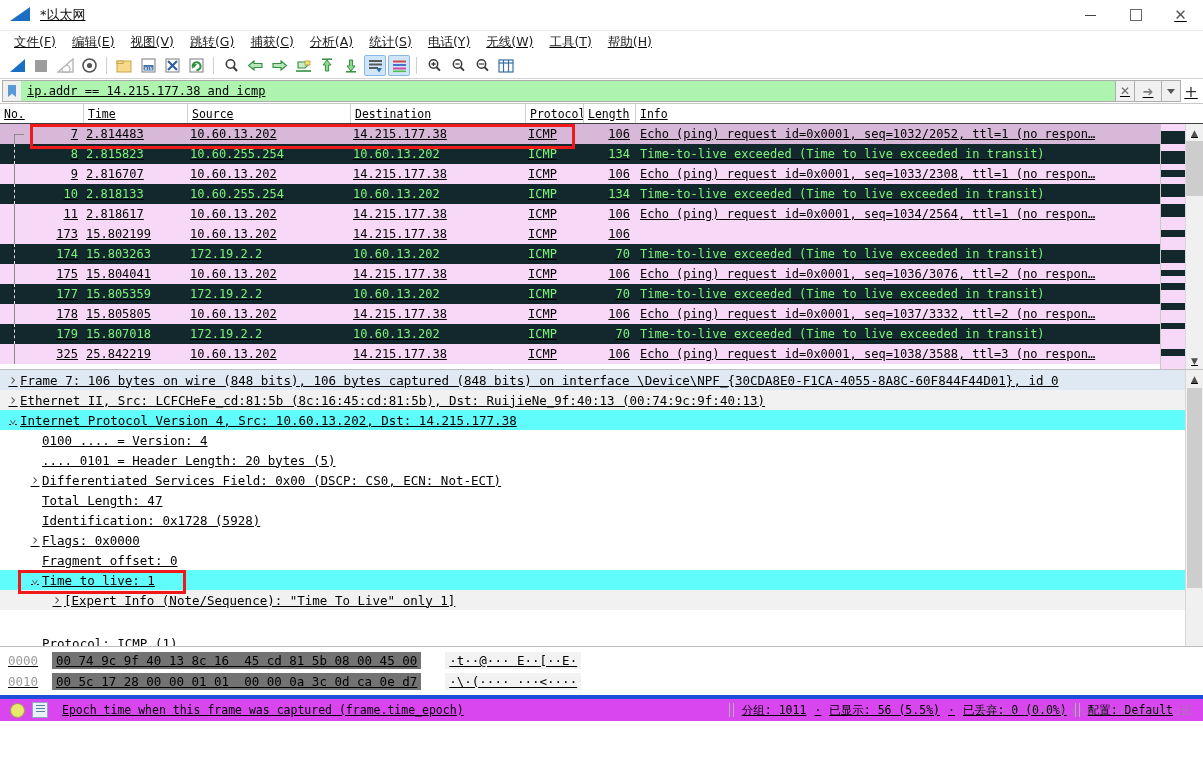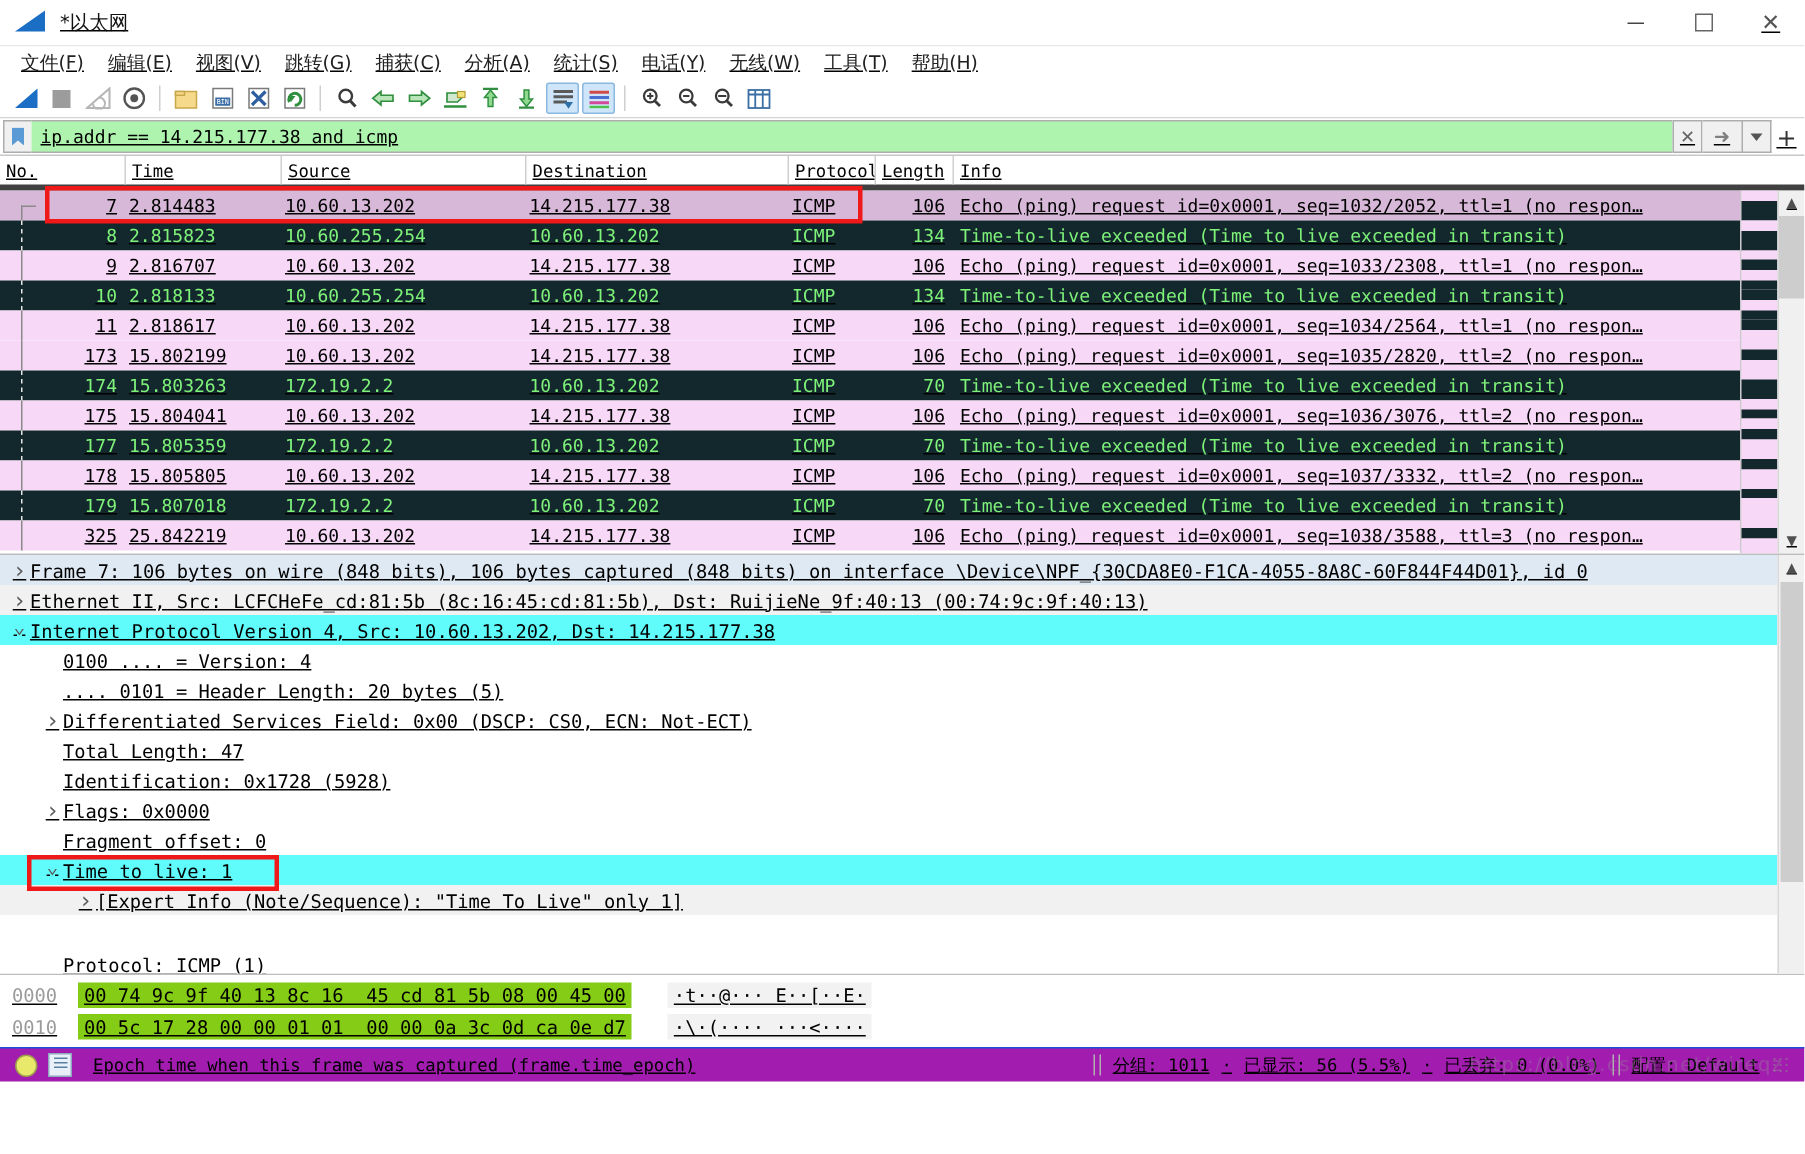--- a/index.html
+++ b/index.html
@@ -42,21 +42,21 @@
   .f-clear{width:18px;}
   .f-apply{width:26px;border-left:none;}
   .f-drop{width:18px;border-left:none;}
   .f-plus{width:20px;display:flex;align-items:center;justify-content:center;color:#333;font-size:16px;}
   .x-glyph{font-size:12px;color:#666;font-family:"DejaVu Sans",sans-serif;}
   .arrow-glyph{color:#808080;font-size:13px;}
   .caret{width:0;height:0;border-left:4px solid transparent;border-right:4px solid transparent;border-top:5px solid #555;}
 
   
   .packetlist{height:265px;min-height:265px;display:flex;flex-direction:column;background:#fff;position:relative;}
-  .plist-head{height:19px;min-height:19px;display:flex;align-items:center;background:#fff;border-bottom:4px solid #404040;
+  .plist-head{height:19px;min-height:19px;display:flex;align-items:center;background:#fff;border-bottom:1px solid #404040;
     font-family:"DejaVu Sans Mono","Liberation Mono",monospace;font-size:11.5px;color:#000;}
   .ph{border-right:1px solid #cfcfcf;height:19px;display:flex;align-items:center;padding-left:4px;box-sizing:border-box;overflow:hidden;white-space:nowrap;}
   .plist-body{flex:1;display:flex;overflow:hidden;}
   .plist-rows{flex:1;display:flex;flex-direction:column;font-family:"DejaVu Sans Mono","Liberation Mono",monospace;font-size:12px;}
   .prow{height:20px;min-height:20px;display:flex;align-items:center;white-space:nowrap;box-sizing:border-box;}
   .prow.echo{background:#f7d9f7;color:#000;}
   .prow.ttl{background:#13282d;color:#7ef279;}
   .prow.sel{background:#d8b8d8;}
   .c-gut{width:26px;height:20px;position:relative;flex:0 0 26px;}
   .c-no{width:58px;text-align:right;padding-right:6px;box-sizing:border-box;flex:0 0 58px;}
@@ -86,25 +86,25 @@
   .dtw{width:14px;flex:0 0 14px;display:flex;align-items:center;justify-content:center;color:#5a5a5a;font-size:11px;}
   .dtext{white-space:nowrap;}
   .dscroll{width:17px;flex:0 0 17px;background:#f0f0f0;border-left:1px solid #d8d8d8;display:flex;flex-direction:column;align-items:center;}
   .ds-thumb{width:15px;background:#cdcdcd;margin-top:1px;}
 
   
   .hexpane{height:48px;min-height:48px;background:#fff;border-top:1px solid #bdbdbd;display:flex;flex-direction:column;justify-content:center;
     font-family:"DejaVu Sans Mono","Liberation Mono",monospace;font-size:12.5px;}
   .hexrow{height:21px;display:flex;align-items:center;}
   .hx-off{width:52px;flex:0 0 52px;padding-left:8px;box-sizing:border-box;color:#9a9a9a;}
-  .hx-bytes{background:#84cc16;padding:1px 4px;white-space:pre;}
+  .hx-bytes{background:#737373;padding:1px 4px;white-space:pre;}
   .hx-ascii{background:#f2f2f2;padding:1px 4px;margin-left:24px;white-space:pre;}
 
   
-  .statusbar{height:22px;min-height:22px;display:flex;align-items:center;background:#a21caf;border-top:1px solid #1d4ed8;
+  .statusbar{height:22px;min-height:22px;display:flex;align-items:center;background:#d946ef;border-top:4px solid #1d4ed8;
     font-family:"DejaVu Sans Mono","Liberation Mono",monospace;font-size:11.5px;color:#000;}
   .sb-icon{margin-left:10px;display:flex;align-items:center;}
   .bulb{width:13px;height:13px;border-radius:50%;background:#e8e86b;border:1px solid #9c9c4b;}
   .notepad{width:14px;height:14px;background:#e8f0fa;border:1px solid #8fa8bf;margin-left:7px;position:relative;}
   .notepad:after{content:"";position:absolute;left:3px;top:2px;width:9px;height:1px;box-shadow:0 3px 0 #5b7f9e,0 6px 0 #5b7f9e;background:#5b7f9e;}
   .sb-text{margin-left:14px;}
   .sb-right{margin-left:auto;display:flex;align-items:center;padding-right:10px;}
   .sb-sep2{width:3px;height:14px;border-left:1px solid #b0b0b0;border-right:1px solid #b0b0b0;margin:0 8px;}
   .grip{width:12px;height:12px;margin-left:8px;opacity:.55;
     background-image:radial-gradient(#8a8a8a 1px,transparent 1px);background-size:4px 4px;}
@@ -374,21 +374,20 @@
           <div class="prow echo">
             <div class="c-gut">
               <div style="position: absolute; left: 14px; top: 0px; bottom: 0px; width: 0px; border-left: 1px solid rgb(138, 138, 138);"></div>
             </div>
             <div class="c-no">173</div>
             <div class="c-time">15.802199</div>
             <div class="c-src">10.60.13.202</div>
             <div class="c-dst">14.215.177.38</div>
             <div class="c-proto">ICMP</div>
             <div class="c-len">106</div>
-            <div class="c-info">Echo (ping) request  id=0x0001, seq=1035/2820, ttl=2 (no respon…</div>
           </div>
           <div class="prow ttl">
             <div class="c-gut">
               <div style="position: absolute; left: 14px; top: 0px; bottom: 0px; width: 0px; border-left: 1px dashed rgb(230, 230, 230);"></div>
             </div>
             <div class="c-no">174</div>
             <div class="c-time">15.803263</div>
             <div class="c-src">172.19.2.2</div>
             <div class="c-dst">10.60.13.202</div>
             <div class="c-proto">ICMP</div>

